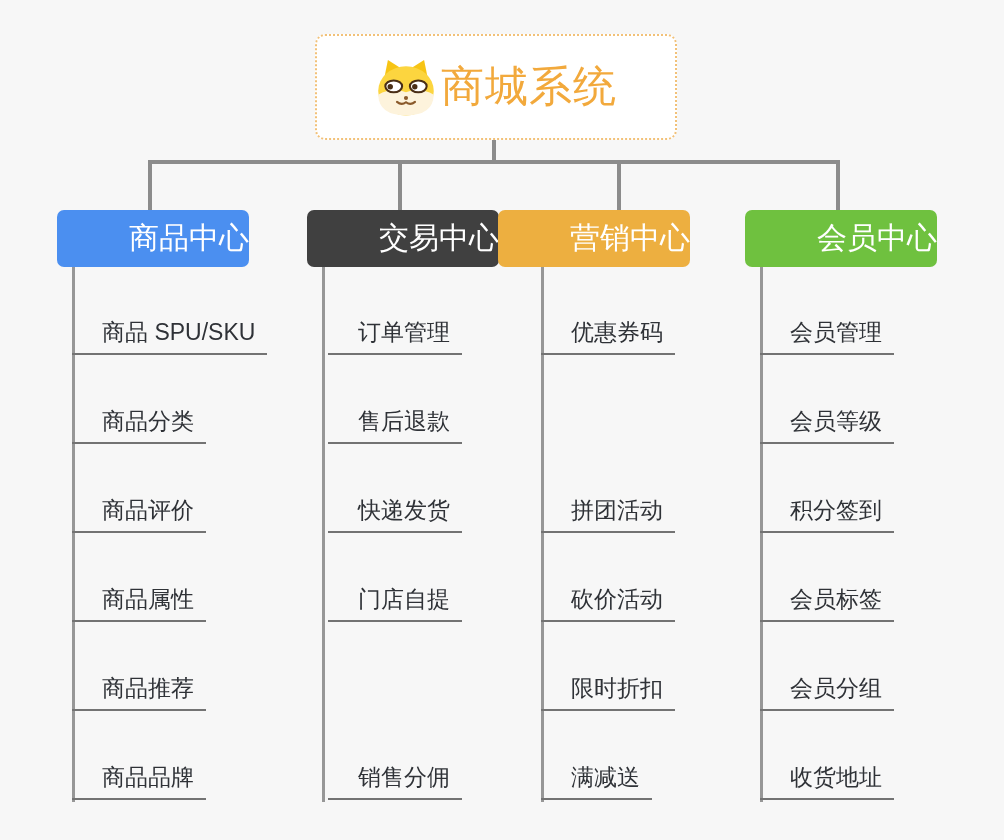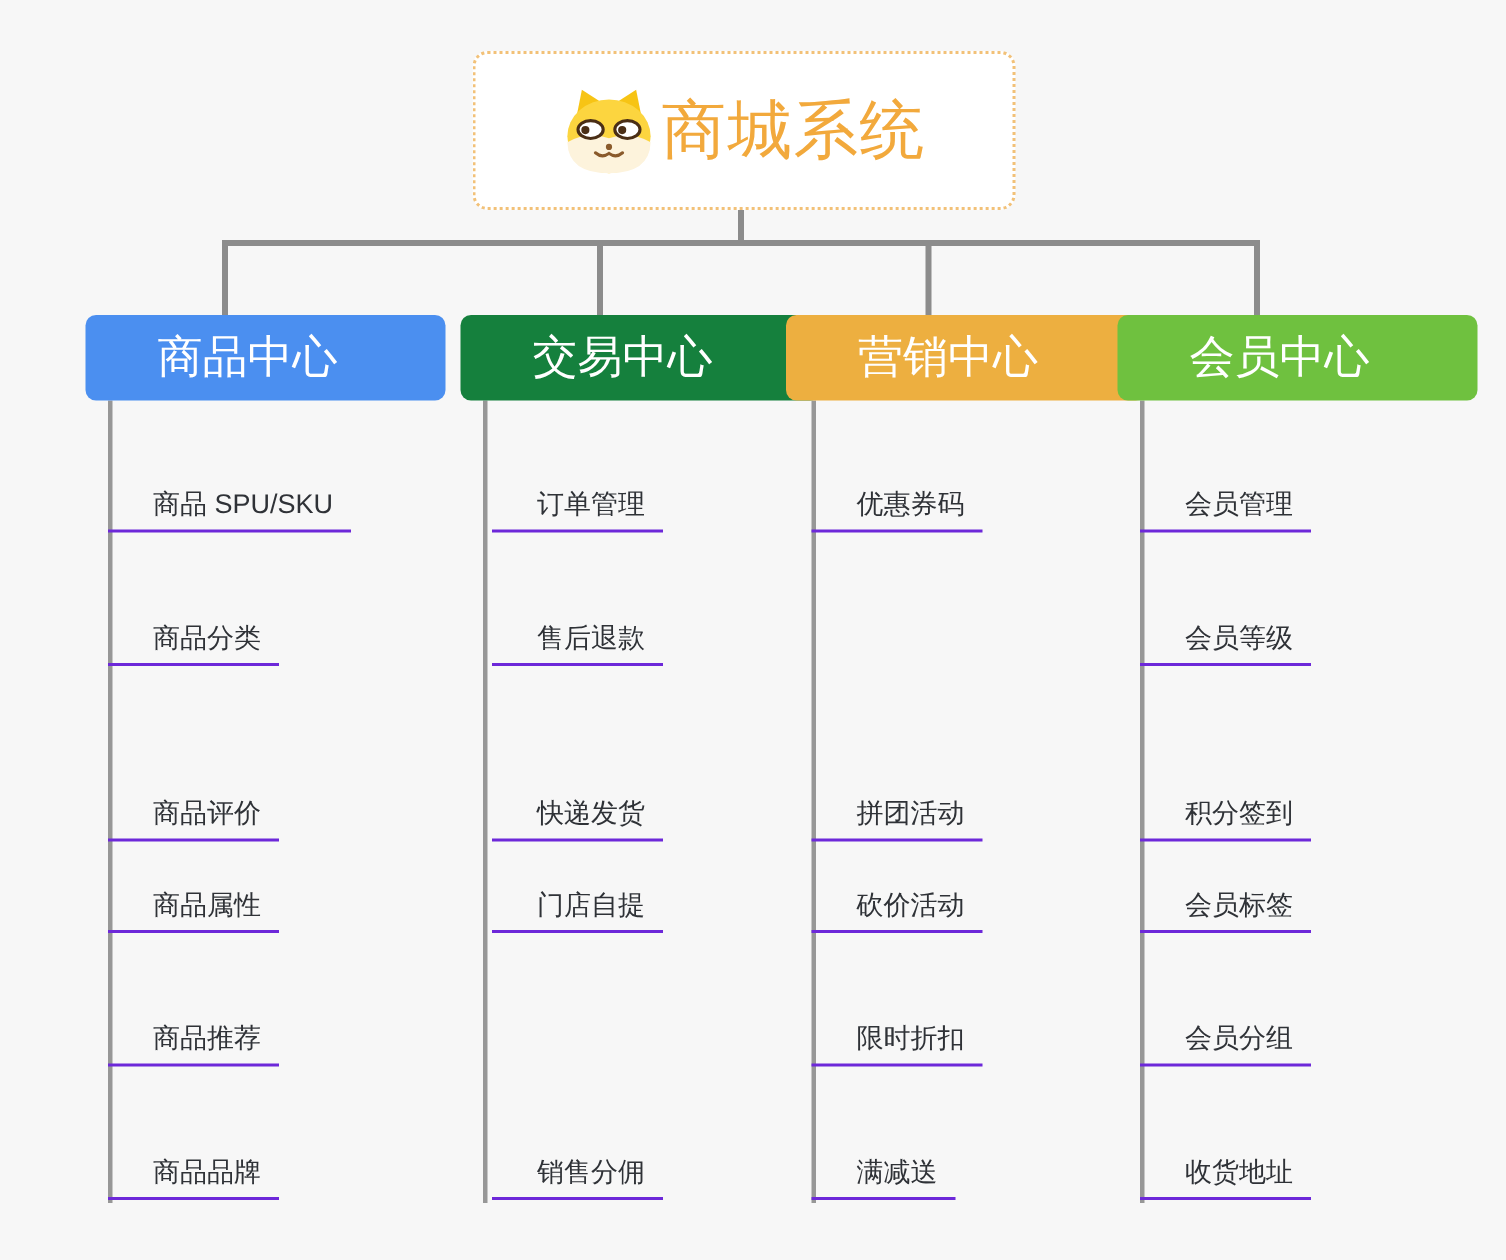--- a/index.html
+++ b/index.html
@@ -17,33 +17,33 @@
 
   
   .root-node{position:absolute;left:315px;top:34px;width:362px;height:106px;
     background:#ffffff;border:2px dotted #f2c178;border-radius:10px;
     display:flex;align-items:center;justify-content:center;gap:4px;box-sizing:border-box;}
   .root-label{color:#f2a93c;font-size:43px;letter-spacing:1px;}
   .dog-icon{width:62px;height:58px;display:inline-block;}
 
   
   .branch-box{position:absolute;top:210px;width:192px;height:57px;border-radius:7px;
-    display:flex;align-items:center;justify-content:flex-start;color:#ffffff;font-size:30px;padding-left:48px;}
+    display:flex;align-items:center;justify-content:flex-end;color:#ffffff;font-size:30px;}
   .bx0{left:57px;background:#4b8ff0;}
   .bx1{left:307px;background:#e85b58;}
-  .bx2{left:524px;background:#edaf40;}
+  .bx2{left:498px;background:#edaf40;}
   .bx3{left:745px;background:#6fc13f;}
 
   
   .leaf{position:absolute;height:38px;white-space:nowrap;
-    border-bottom:2px solid #6d28d9;box-sizing:border-box;
-    display:flex;align-items:flex-end;
-    padding:0 12px 5px 30px;color:#2f3237;font-size:18px;}
+    border-bottom:2px solid #737373;box-sizing:border-box;
+    display:flex;align-items:center;
+    padding:0 12px 5px 30px;color:#2f3237;font-size:23px;}
   .col0{left:72px;} .col1{left:328px;} .col2{left:541px;} .col3{left:760px;}
-  .row0{top:317px;} .row1{top:406px;} .row2{top:495px;margin-top:28px;}
+  .row0{top:317px;} .row1{top:406px;} .row2{top:495px;}
   .row3{top:584px;} .row4{top:673px;} .row5{top:762px;}
 </style>
 </head>
 <body>
 
 <div class="canvas">
 
   <div class="conn conn-root-stub"></div>
   <div class="conn conn-hbar"></div>
   <div class="conn conn-drop drop0"></div>
@@ -69,21 +69,21 @@
         <circle cx="24" cy="30.5" r="1.6" fill="#8a5a2b"></circle>
         <path d="M17 33.5 Q20.5 36.5 24 33.8 Q27.5 36.5 31 33.5" fill="none" stroke="#8a5a2b" stroke-width="1.6" stroke-linecap="round"></path>
       </svg>
     </span>
     <span class="root-label">商城系统</span>
   </div>
 
   <div class="branch-box bx0" style="background-color: rgb(75, 143, 240);">
     <span title="商品中心">商品中心</span>
   </div>
-  <div class="branch-box bx1" style="background-color: #15803d;">
+  <div class="branch-box bx1" style="background-color: #404040;">
     <span title="交易中心">交易中心</span>
   </div>
   <div class="branch-box bx2" style="background-color: rgb(237, 175, 64);">
     <span title="营销中心">营销中心</span>
   </div>
   <div class="branch-box bx3" style="background-color: rgb(111, 193, 63);">
     <span title="会员中心">会员中心</span>
   </div>
 
   <div class="leaf col0 row0">

